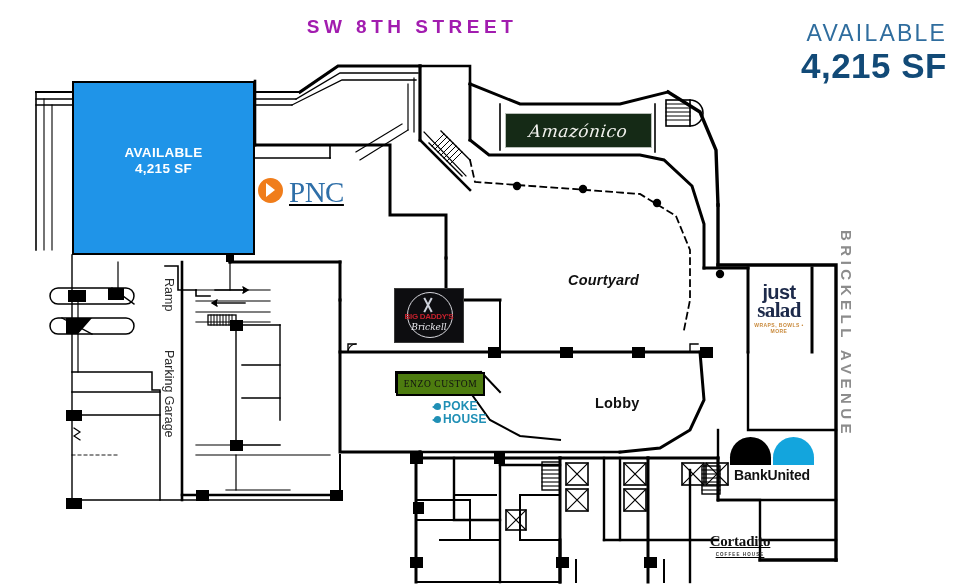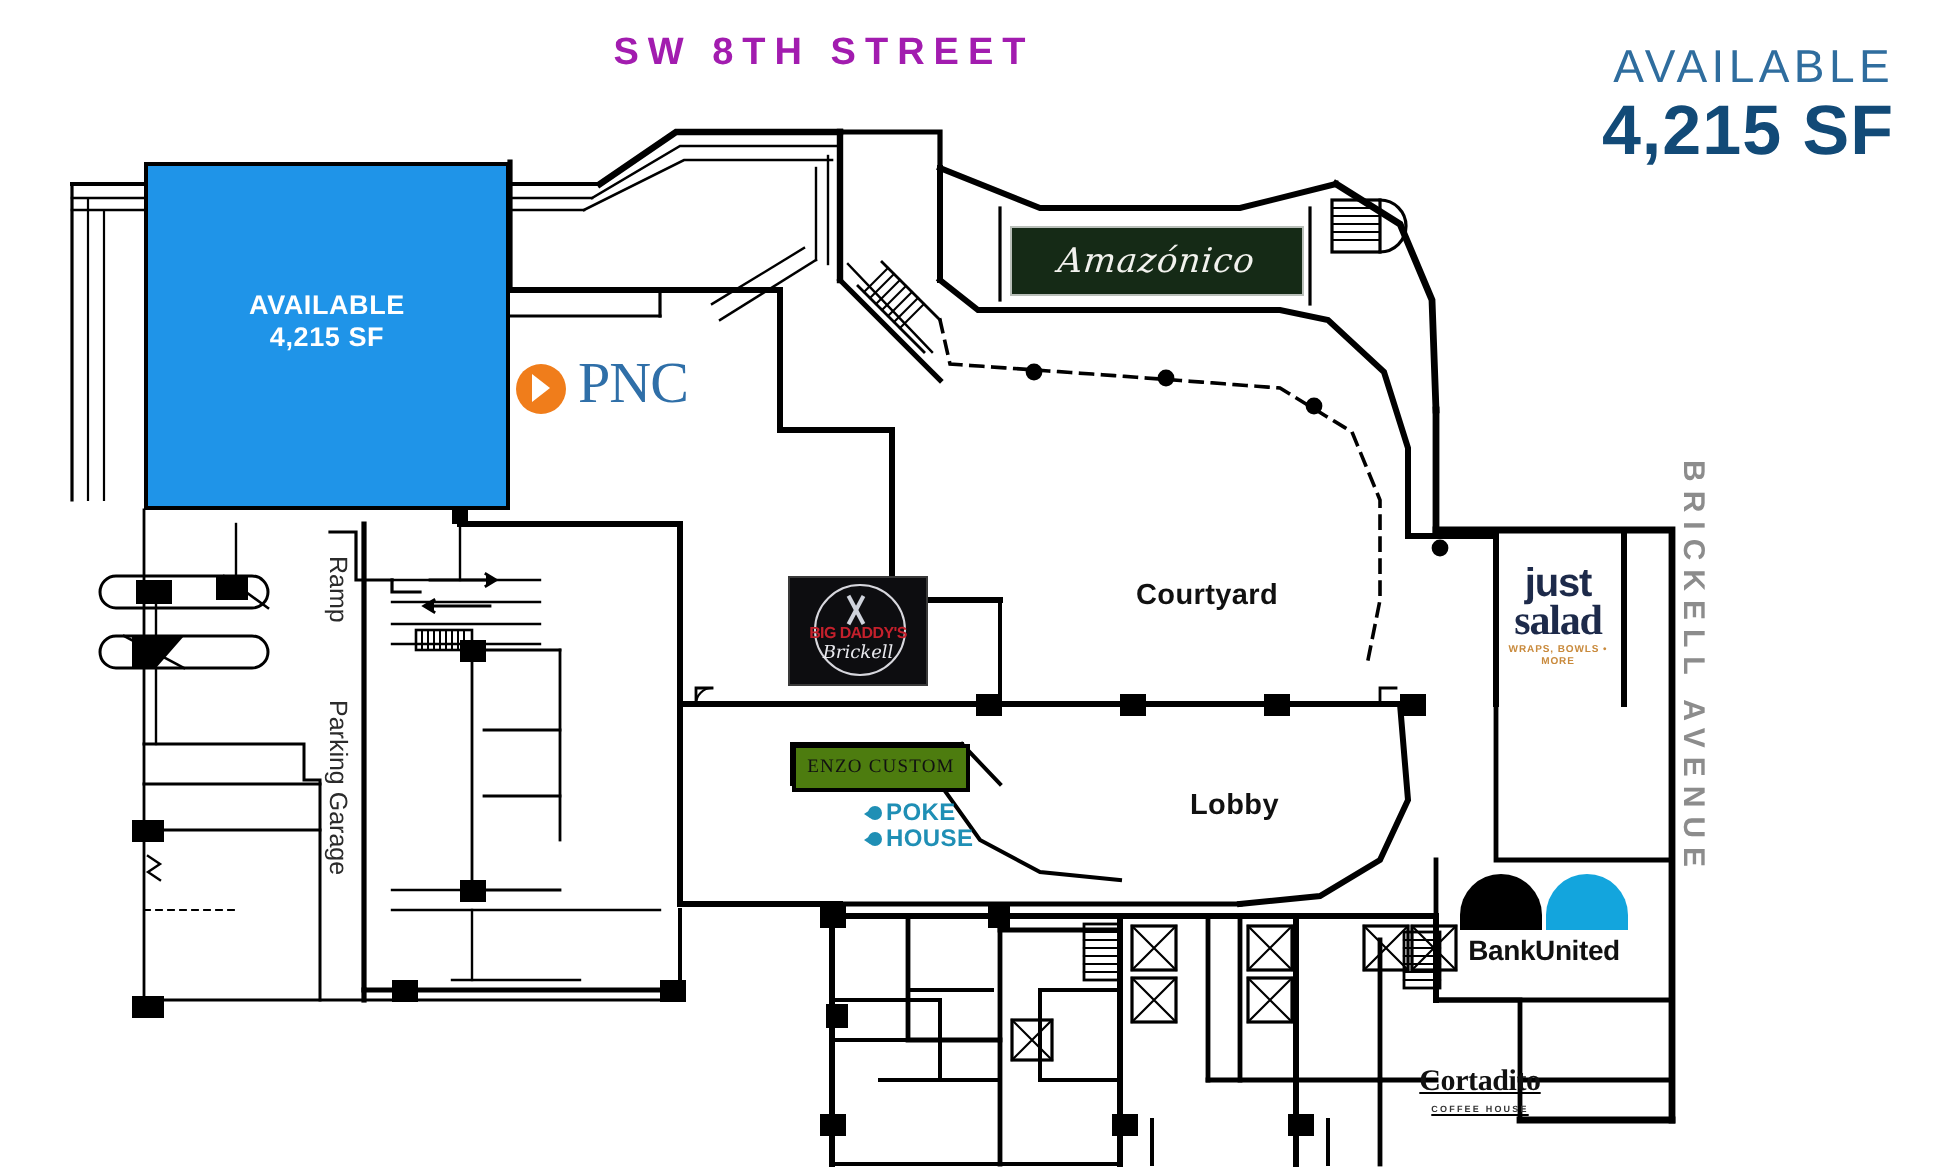--- a/index.html
+++ b/index.html
@@ -49,21 +49,21 @@
   }
   #avail-suite .txt{
     position:absolute;left:0;right:0;top:62px;text-align:center;color:#fff;
     font-size:13.5px;font-weight:700;line-height:16px;letter-spacing:.3px;
   }
 
   
   .tenant{position:absolute;}
 
   
-  #pnc{left:258px;top:178px;display:flex;align-items:flex-end;gap:6px;}
+  #pnc{left:258px;top:178px;display:flex;align-items:flex-start;gap:6px;text-decoration:underline;}
   #pnc .mark{width:25px;height:25px;border-radius:50%;background:#f07d1b;
              position:relative;}
   #pnc .mark::after{content:"";position:absolute;left:8px;top:5px;
              border-left:9px solid #fff;border-top:7px solid transparent;
              border-bottom:7px solid transparent;}
   #pnc .wm{font-family:"Liberation Serif","DejaVu Serif",serif;
            font-size:29px;color:#2f6fa8;letter-spacing:-0.5px;line-height:29px;}
 
   
   #amazonico{left:505px;top:113px;width:145px;height:33px;background:#152a16;
@@ -407,21 +407,21 @@
     </g>
   </svg>
 
   <div class="abs" id="avail-suite">
     <div class="txt">
       <div>AVAILABLE</div>
       <div>4,215 SF</div>
     </div>
   </div>
 
-  <div class="abs area-label" style="left:568px;top:290px;">Courtyard</div>
+  <div class="abs area-label" style="left:568px;top:272px;font-style:italic;">Courtyard</div>
 
   <div class="abs area-label" style="left:595px;top:395px;">Lobby</div>
 
   <div class="abs rot-label" style="left:176px;top:278px;">Ramp</div>
 
   <div class="abs rot-label" style="left:176px;top:350px;">Parking Garage</div>
 
   <div class="tenant" id="pnc">
     <span class="mark"></span>
     <span class="wm">PNC</span>

